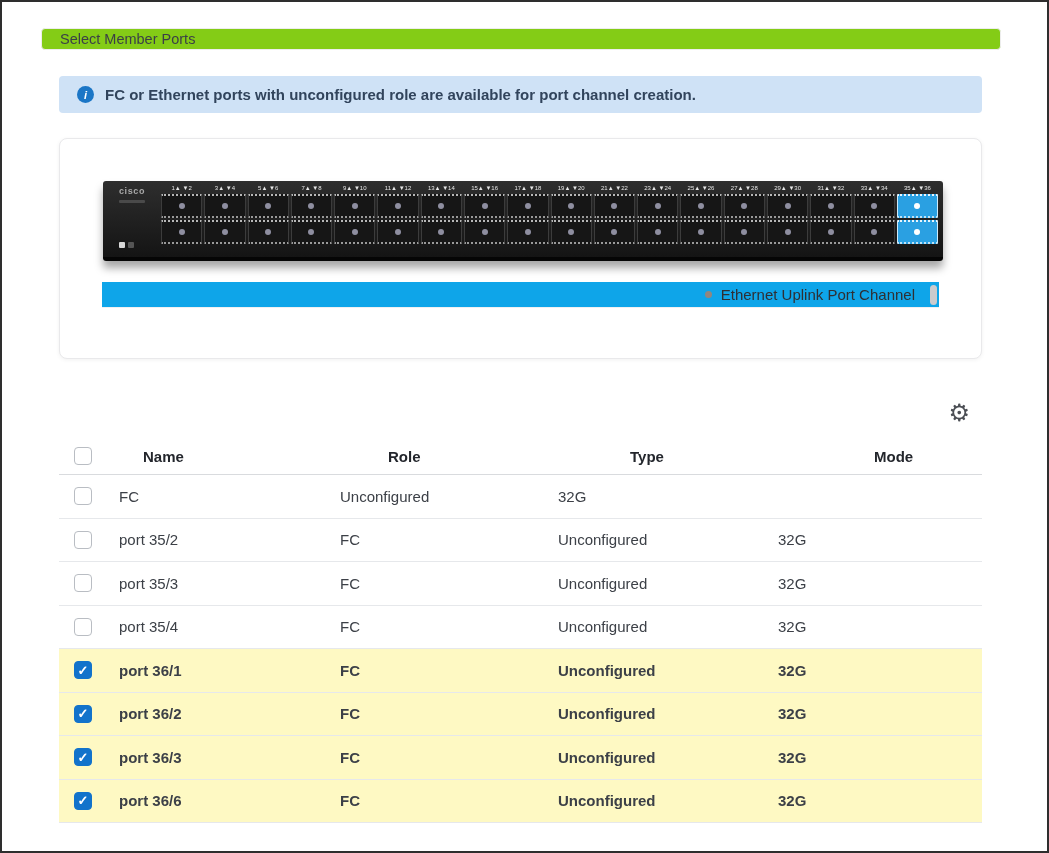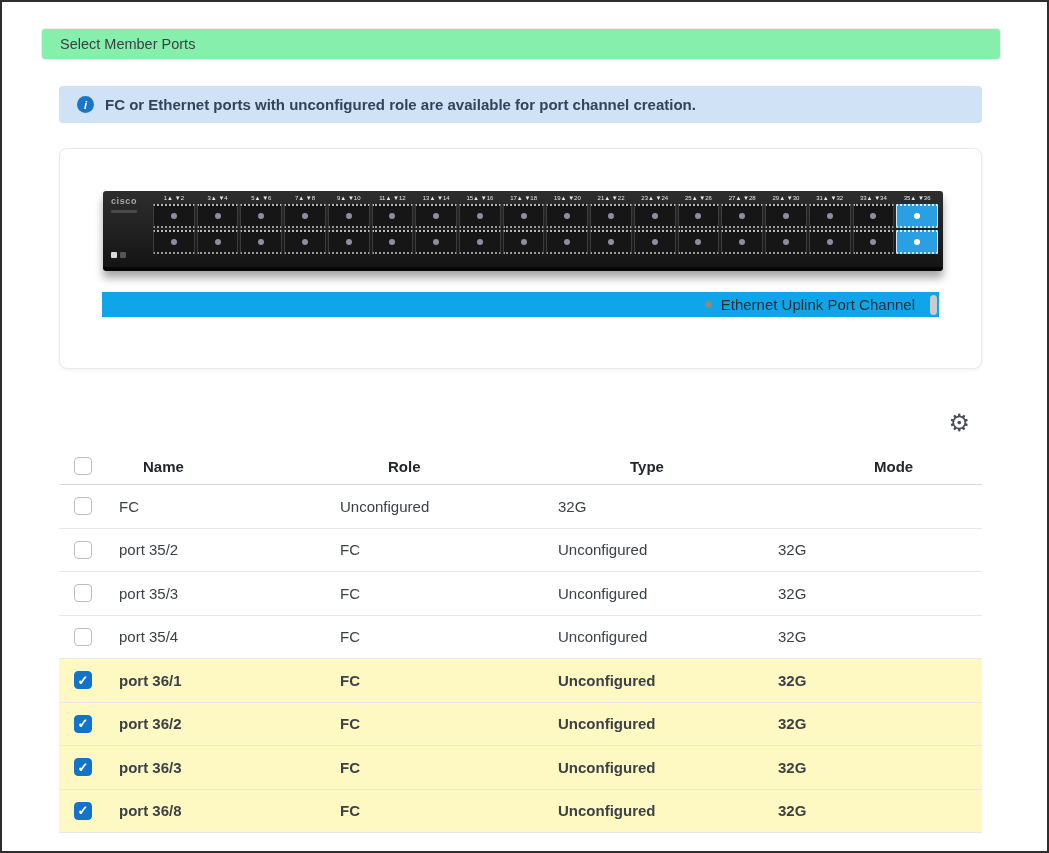--- a/index.html
+++ b/index.html
@@ -7,22 +7,22 @@
   .screen {
     width:1049px; height:853px;
     border:2px solid #2e2e2e;
     background:#fff;
     font-family:"Liberation Sans", sans-serif;
     position:relative; overflow:hidden;
   }
   
   .title-bar {
     margin:26px 46px 0 39px;
-    height:32px;
-    background:#86efac;
+    height:22px;
+    background:#84cc16;
     border:1px solid #ededed;
     border-radius:4px;
     display:flex; align-items:center;
     padding-left:18px;
     font-size:14.5px; color:#3b3f46; font-weight:400;text-align:center;
   }
   
   .banner {
     margin:26px 65px 0 57px;
     height:37px;
@@ -56,20 +56,21 @@
     border-radius:3px;
     border-bottom:4px solid #050505;
     box-shadow:0 7px 9px rgba(0,0,0,0.35);
     display:flex;
     padding:2px 5px 6px 4px;
   }
   .endcap {
     width:46px; flex:0 0 auto;
     display:flex; flex-direction:column; align-items:flex-start;
     padding:3px 4px 0 4px;
+    margin-left:8px;
   }
   .cisco-logo { font-size:9px; font-weight:700; letter-spacing:0.6px; color:#a8a8a8; }
   .endcap-bars { margin-top:4px; width:26px; height:3px; background:#4a4a4a; border-radius:1px; }
   .endcap-leds { margin-top:auto; display:flex; gap:3px; padding-bottom:3px; }
   .led { width:6px; height:6px; background:#d8d8d8; border-radius:1px; }
   .led.dark { background:#555; }
   .port-groups { flex:1; display:flex; gap:2px; }
   .pgroup { flex:1; display:flex; flex-direction:column; min-width:0; }
   .plabel {
     height:10px; line-height:10px;
@@ -407,21 +408,21 @@
           </div>
           <div>port 36/3</div>
           <div>FC</div>
           <div>Unconfigured</div>
           <div>32G</div>
         </div>
         <div class="trow checked-row">
           <div class="cbwrap">
             <div class="cb checked"></div>
           </div>
-          <div>port 36/8</div>
+          <div>port 36/6</div>
           <div>FC</div>
           <div>Unconfigured</div>
           <div>32G</div>
         </div>
       </div>
   </div>
 
 </div>
 
 </body></html>

